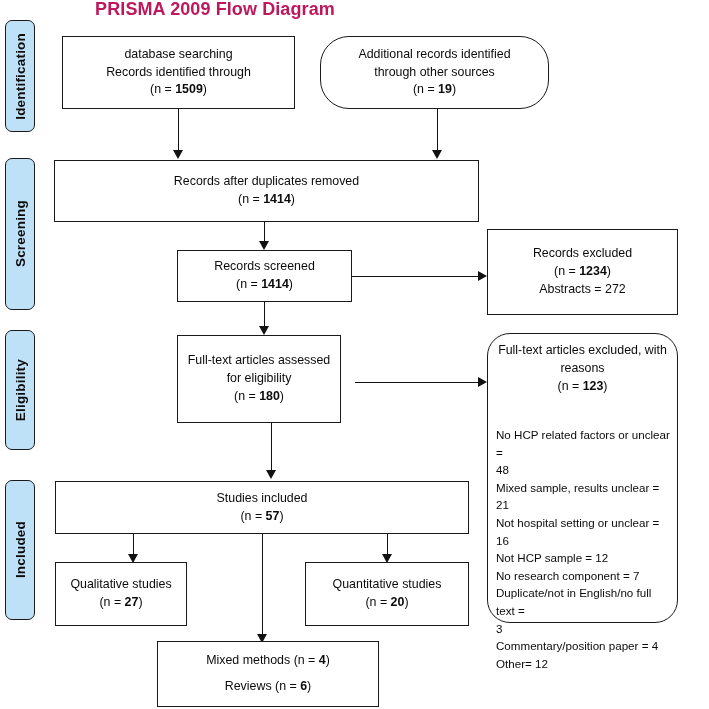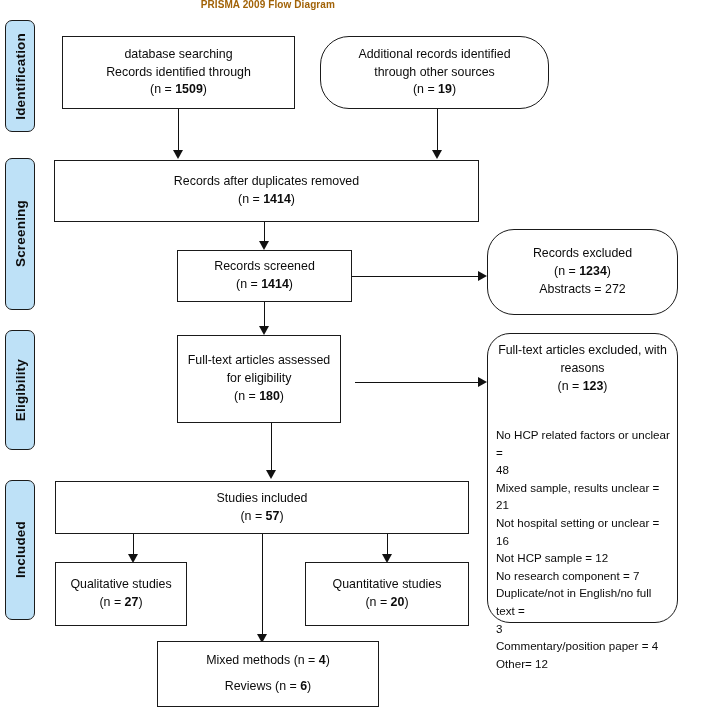--- a/index.html
+++ b/index.html
@@ -9,25 +9,25 @@
     font-family:"Liberation Sans", sans-serif;
     color:#0b0b0b;
     overflow:hidden;
     position:relative;
   }
   #stage{position:absolute;left:0;top:0;width:709px;height:709px;}
 
   .title{
     position:absolute;
     left:95px;top:-1px;width:240px;
-    text-align:right;
-    font-size:10px;
+    text-align:center;
+    font-size:18px;
     font-weight:bold;
     letter-spacing:.1px;
-    color:#a16207;
+    color:#be185d;
   }
 
   
   .stagelabel{
     position:absolute;
     left:5px;width:30px;
     background:#BEE1F7;
     border:1.6px solid #1b1b1b;
     border-radius:7px;
     box-sizing:border-box;
@@ -134,21 +134,21 @@
   </div>
 
   <div class="vline" style="left:264px;top:222px;height:19px;"></div>
   <div class="arrow-d" style="left:259px;top:241px;"></div>
 
   <div class="box" style="left:177px;top:250px;width:175px;height:52px;">
     <span class="ln">Records screened</span>
     <span class="ln"><span>(n = </span><b>1414</b><span>)</span></span>
   </div>
 
-  <div class="box" style="left:487px;top:229px;width:191px;height:86px;border-radius:27px;">
+  <div class="box" style="left:487px;top:229px;width:191px;height:86px;">
     <span class="ln">Records excluded</span>
     <span class="ln"><span>(n = </span><b>1234</b><span>)</span></span>
     <span class="ln">Abstracts = 272</span>
   </div>
 
   <div class="hline" style="left:352px;top:276px;width:126px;"></div>
   <div class="arrow-r" style="left:478px;top:271px;"></div>
 
   <div class="vline" style="left:264px;top:302px;height:24px;"></div>
   <div class="arrow-d" style="left:259px;top:326px;"></div>

